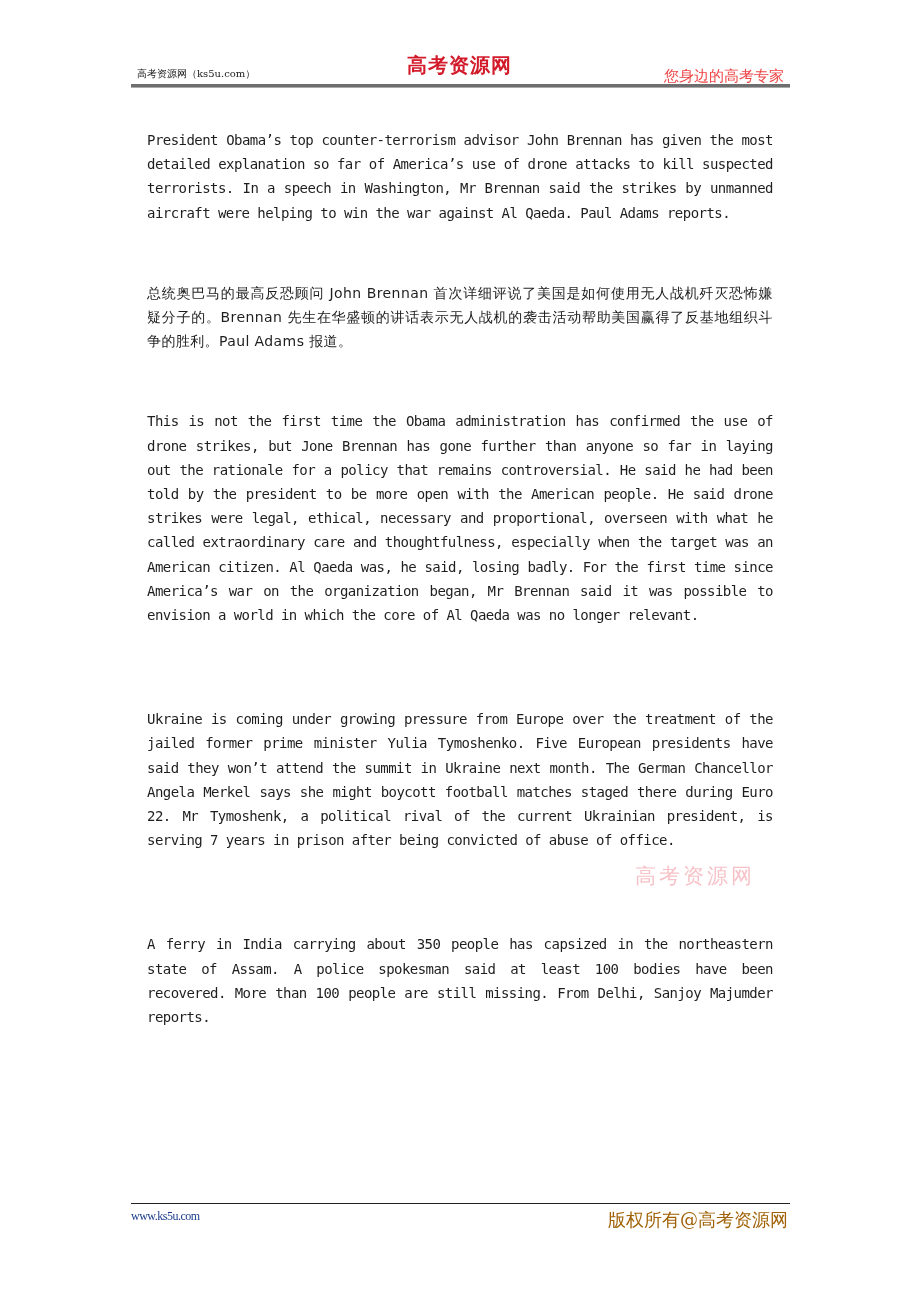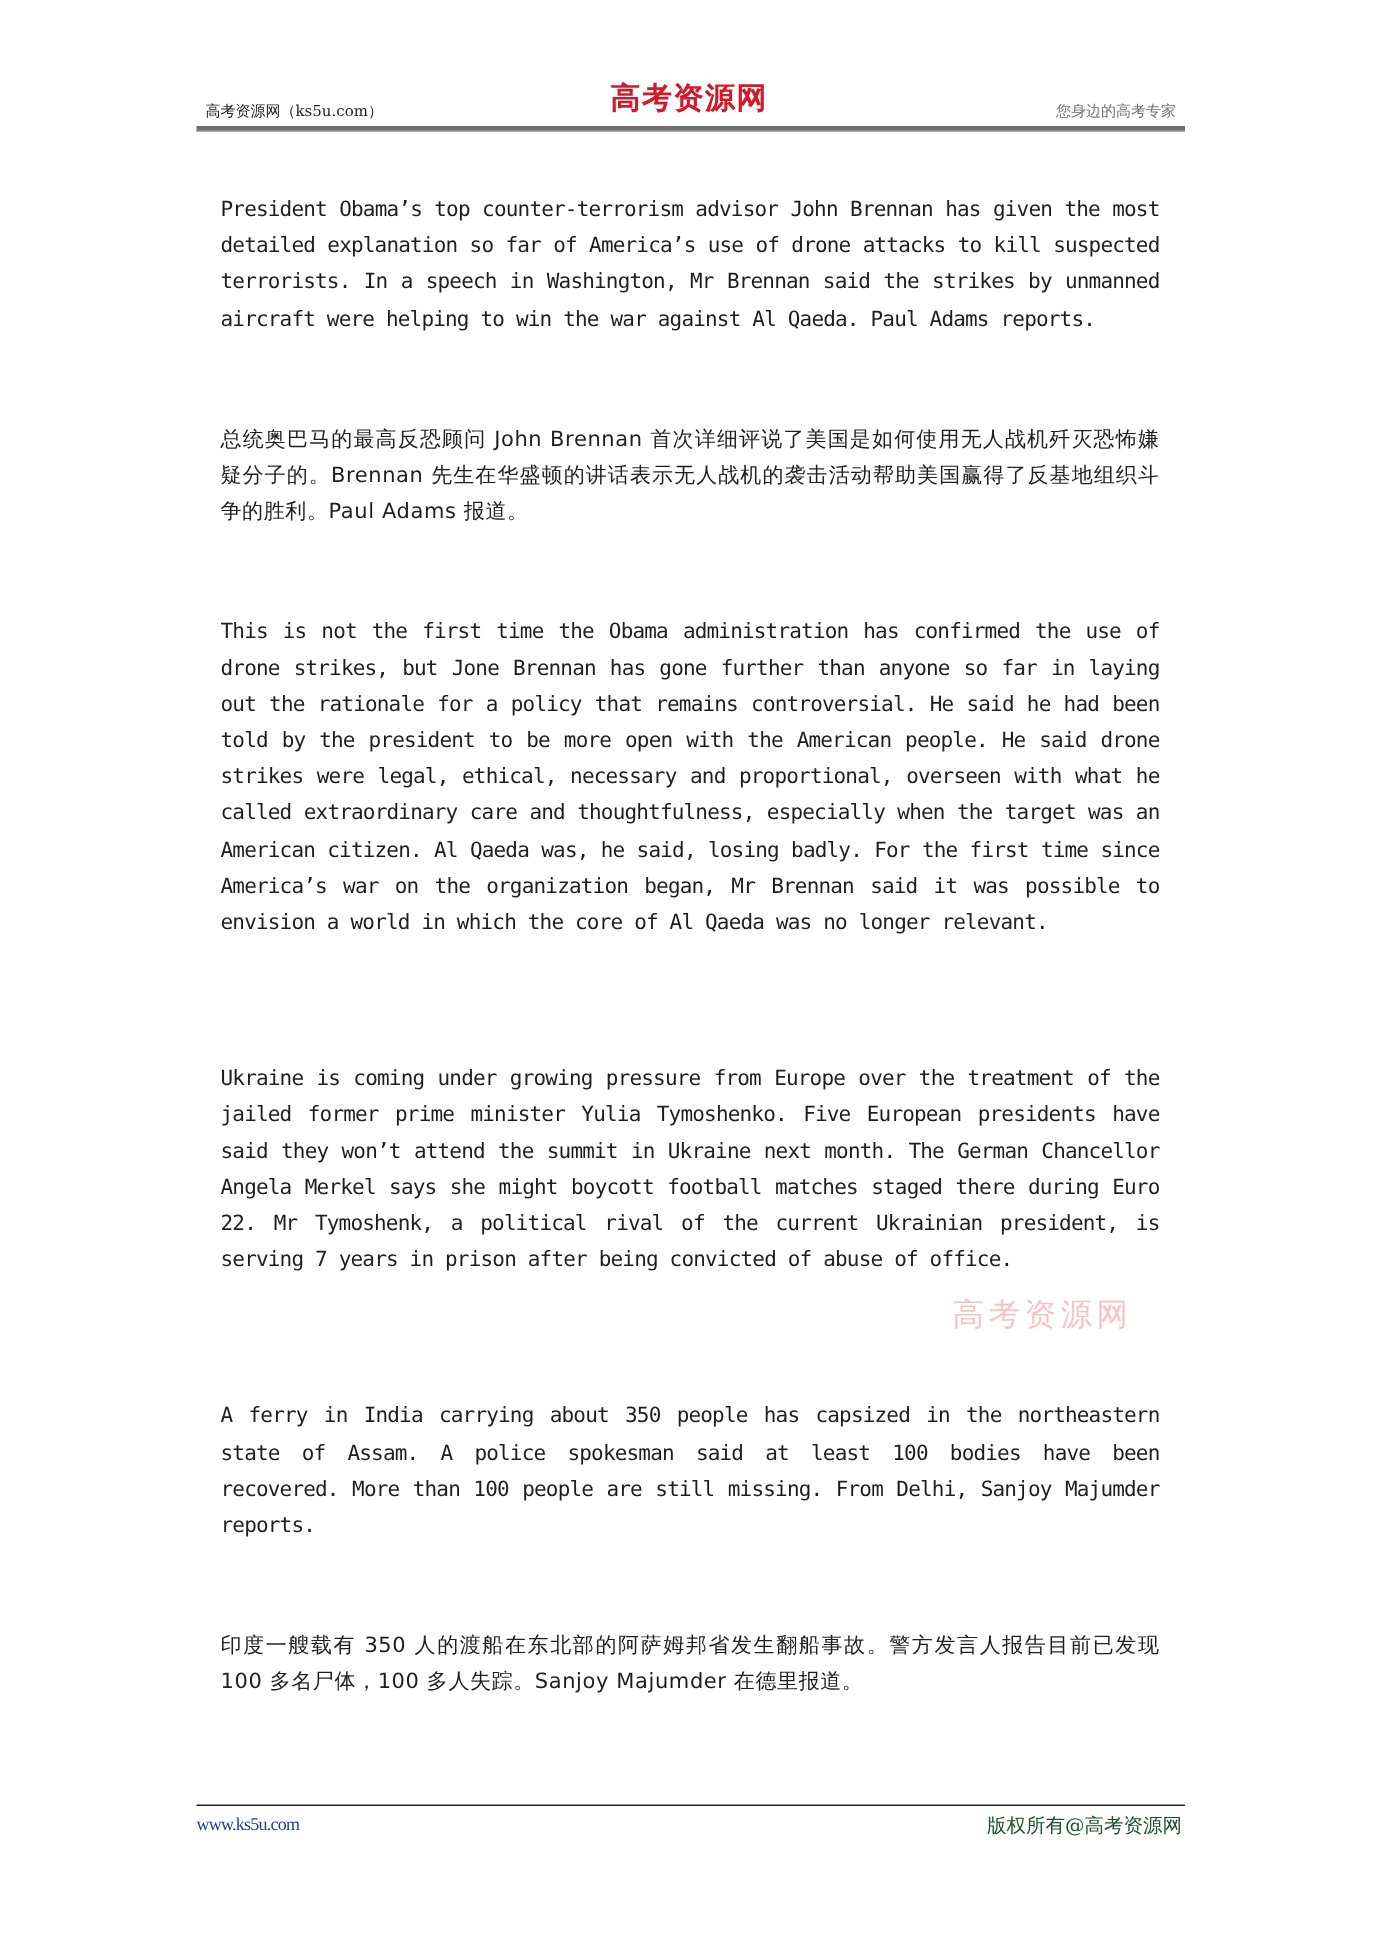--- a/index.html
+++ b/index.html
@@ -13,21 +13,21 @@
     }
     .hdr-left {
       position: absolute; left: 6px; top: 17px; font-size: 10px; color: #222;
     }
     .hdr-logo {
       position: absolute; left: 276px; top: 2px; font-size: 20px;
       color: #d21a2a; font-weight: bold; letter-spacing: 1px;
       font-family: "DejaVu Serif", serif;
     }
     .hdr-right {
-      position: absolute; right: 6px; top: 17px; font-size: 10px; color: #737373;
+      position: absolute; right: 6px; top: 17px; font-size: 15px; color: #ef4444;
     }
     .hdr-rule {
       position: absolute; left: 131px; top: 84px; width: 659px; height: 3px;
       background: #6e6e6e; border-bottom: 1px solid #aaa;
     }
     .content {
       position: absolute; left: 131px; top: 112px; width: 658px;
     }
     .para {
       margin: 16px; font-size: 14px; line-height: 24.2px; text-align: justify;
@@ -46,21 +46,21 @@
     }
     .ftr-rule {
       position: absolute; left: 131px; top: 1203px; width: 659px; height: 1px;
       background: #222;
     }
     .ftr-left {
       position: absolute; left: 131px; top: 1209px; font-size: 12px; color: #1c3c8c;
       font-family: Liberation Serif, serif; letter-spacing: -0.5px;
     }
     .ftr-right {
-      position: absolute; right: 132px; top: 1208px; font-size: 13px; color: #14532d;
+      position: absolute; right: 132px; top: 1208px; font-size: 18px; color: #a16207;
     }
   </style>
 </head>
 <body>
 
 <div class="page-header">
   <span class="hdr-left">高考资源网（ks5u.com）</span>
   <span class="hdr-logo">高考资源网</span>
   <span class="hdr-right">您身边的高考专家</span>
 </div>
@@ -72,20 +72,19 @@
   <p class="para zh">总统奥巴马的最高反恐顾问 John Brennan 首次详细评说了美国是如何使用无人战机歼灭恐怖嫌疑分子的。Brennan 先生在华盛顿的讲话表示无人战机的袭击活动帮助美国赢得了反基地组织斗争的胜利。Paul Adams 报道。</p>
   <div class="gap"></div>
   <p class="para">This is not the first time the Obama administration has confirmed the use of drone strikes, but Jone Brennan has gone further than anyone so far in laying out the rationale for a policy that remains controversial. He said he had been told by the president to be more open with the American people. He said drone strikes were legal, ethical, necessary and proportional, overseen with what he called extraordinary care and thoughtfulness, especially when the target was an American citizen. Al Qaeda was, he said, losing badly. For the first time since America’s war on the organization began, Mr Brennan said it was possible to envision a world in which the core of Al Qaeda was no longer relevant.</p>
   <div class="gap"></div>
   <div class="gap"></div>
   <p class="para">Ukraine is coming under growing pressure from Europe over the treatment of the jailed former prime minister Yulia Tymoshenko. Five European presidents have said they won’t attend the summit in Ukraine next month. The German Chancellor Angela Merkel says she might boycott football matches staged there during Euro 22. Mr Tymoshenk, a political rival of the current Ukrainian president, is serving 7 years in prison after being convicted of abuse of office.</p>
   <div class="gap"></div>
   <div class="gap"></div>
   <p class="para">A ferry in India carrying about 350 people has capsized in the northeastern state of Assam. A police spokesman said at least 100 bodies have been recovered. More than 100 people are still missing. From Delhi, Sanjoy Majumder reports.</p>
   <div class="gap"></div>
-  <p class="para zh">印度一艘载有 350 人的渡船在东北部的阿萨姆邦省发生翻船事故。警方发言人报告目前已发现 100 多名尸体，100 多人失踪。Sanjoy Majumder 在德里报道。</p>
 </div>
 
 <div class="watermark">高考资源网</div>
 
 <div class="ftr-rule"></div>
 <span class="ftr-left">www.ks5u.com</span>
 <span class="ftr-right">版权所有@高考资源网</span>
 
 </body></html>

